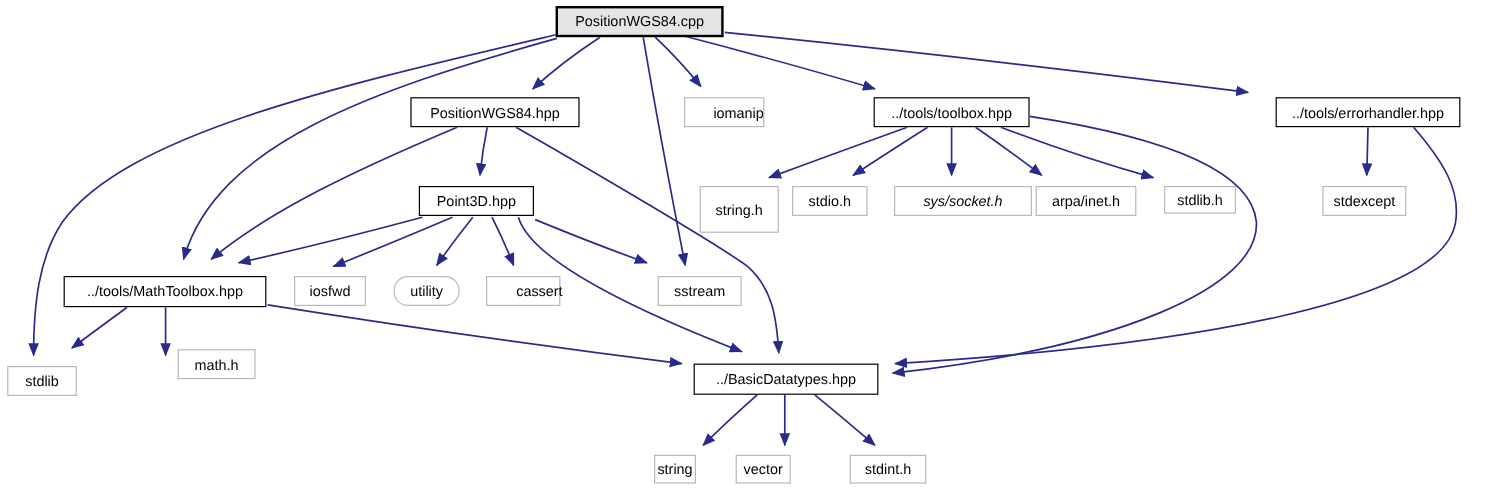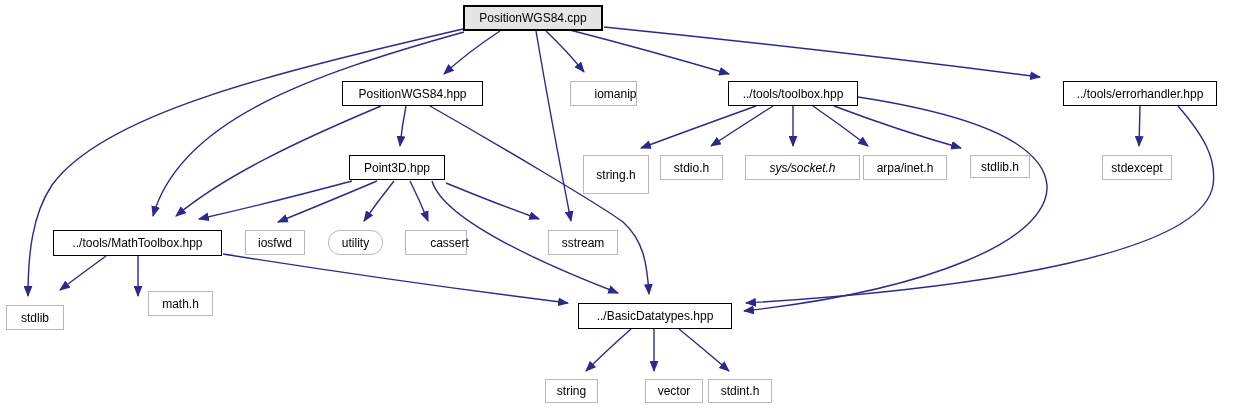--- a/index.html
+++ b/index.html
@@ -82,17 +82,17 @@
   <div class="node system" style="left:970px;top:155px;width:60px;height:23px;">stdlib.h</div>
   <div class="node system" style="left:1102px;top:155px;width:70px;height:25px;">stdexcept</div>
   <div class="node project" style="left:53px;top:230px;width:169px;height:26px;">../tools/MathToolbox.hpp</div>
   <div class="node system" style="left:245px;top:230px;width:60px;height:25px;">iosfwd</div>
   <div class="node system" style="left:328px;top:230px;width:55px;height:25px;border-radius:12px;">utility</div>
   <div class="node system" style="left:405px;top:230px;width:62px;height:25px;padding-left:27px;">cassert</div>
   <div class="node system" style="left:548px;top:230px;width:70px;height:25px;text-align:right;">sstream</div>
   <div class="node system" style="left:6px;top:305px;width:58px;height:25px;">stdlib</div>
   <div class="node system" style="left:105px;top:291px;width:65px;height:25px;margin-left:43px;">math.h</div>
   <div class="node project" style="left:578px;top:303px;width:154px;height:26px;">../BasicDatatypes.hpp</div>
-  <div class="node system" style="left:545px;top:379px;width:53px;height:24px;">string</div>
-  <div class="node system" style="left:645px;top:379px;width:58px;height:24px;">vector</div>
+  <div class="node system" style="left:545px;top:379px;width:35px;height:24px;">string</div>
+  <div class="node system" style="left:613px;top:379px;width:46px;height:24px;">vector</div>
   <div class="node system" style="left:708px;top:379px;width:64px;height:24px;">stdint.h</div>
 
 </div>
 
 </body></html>

